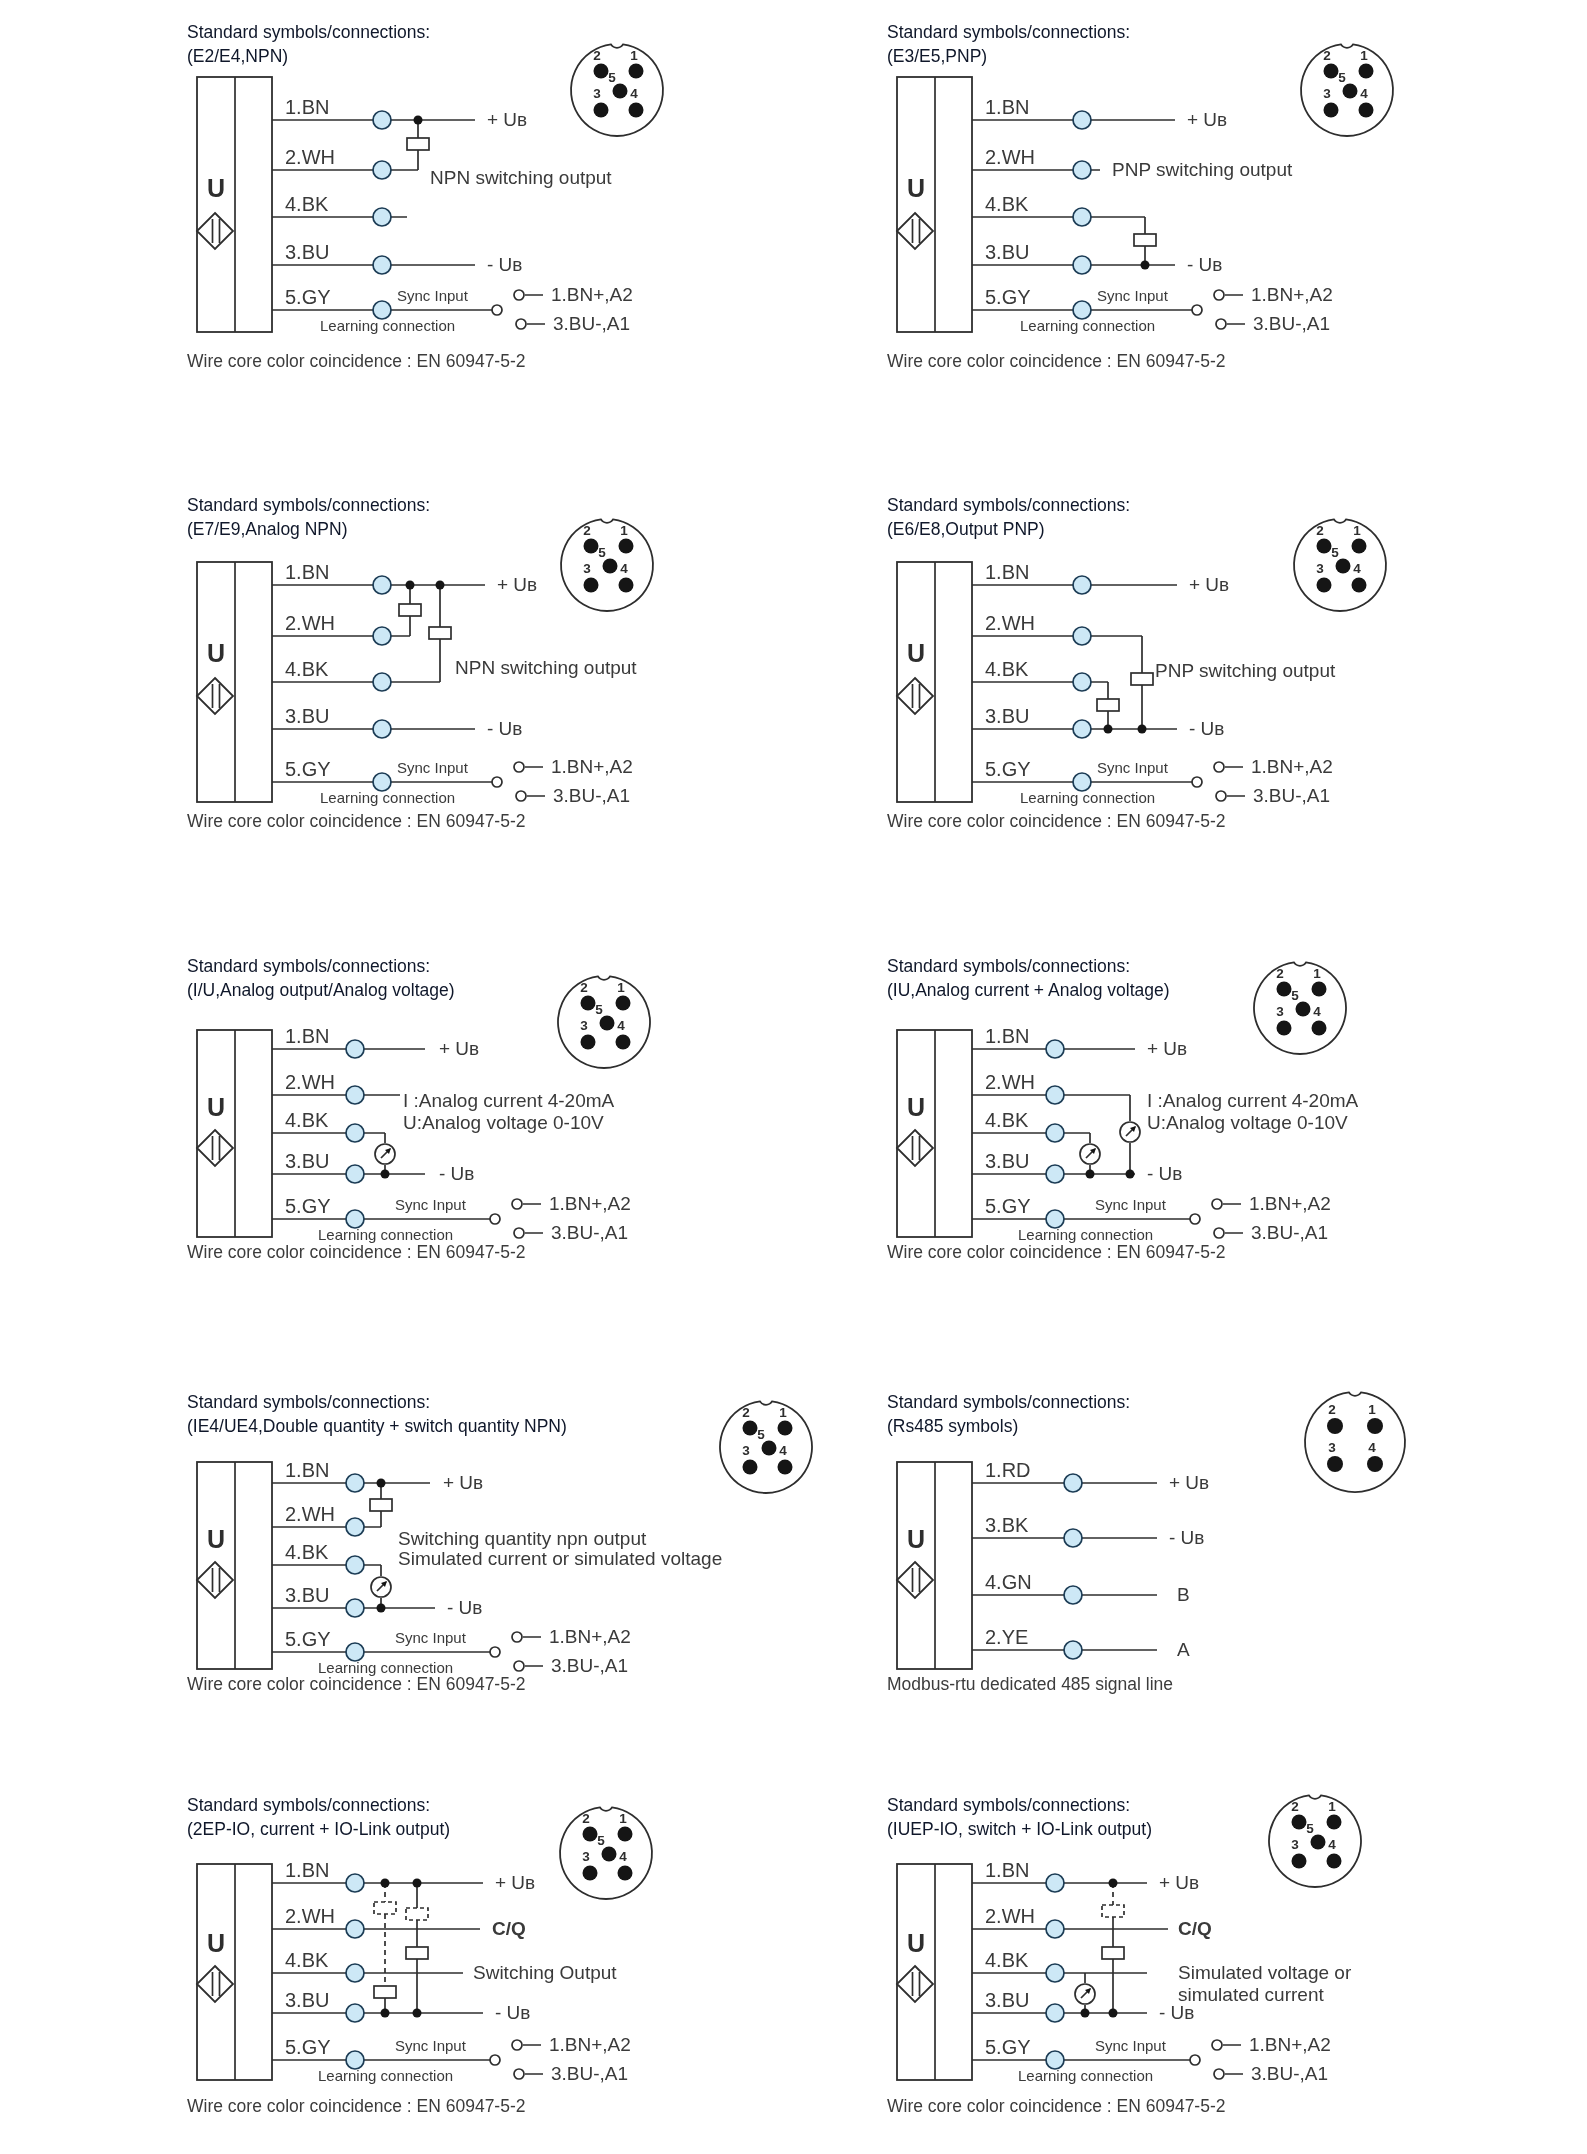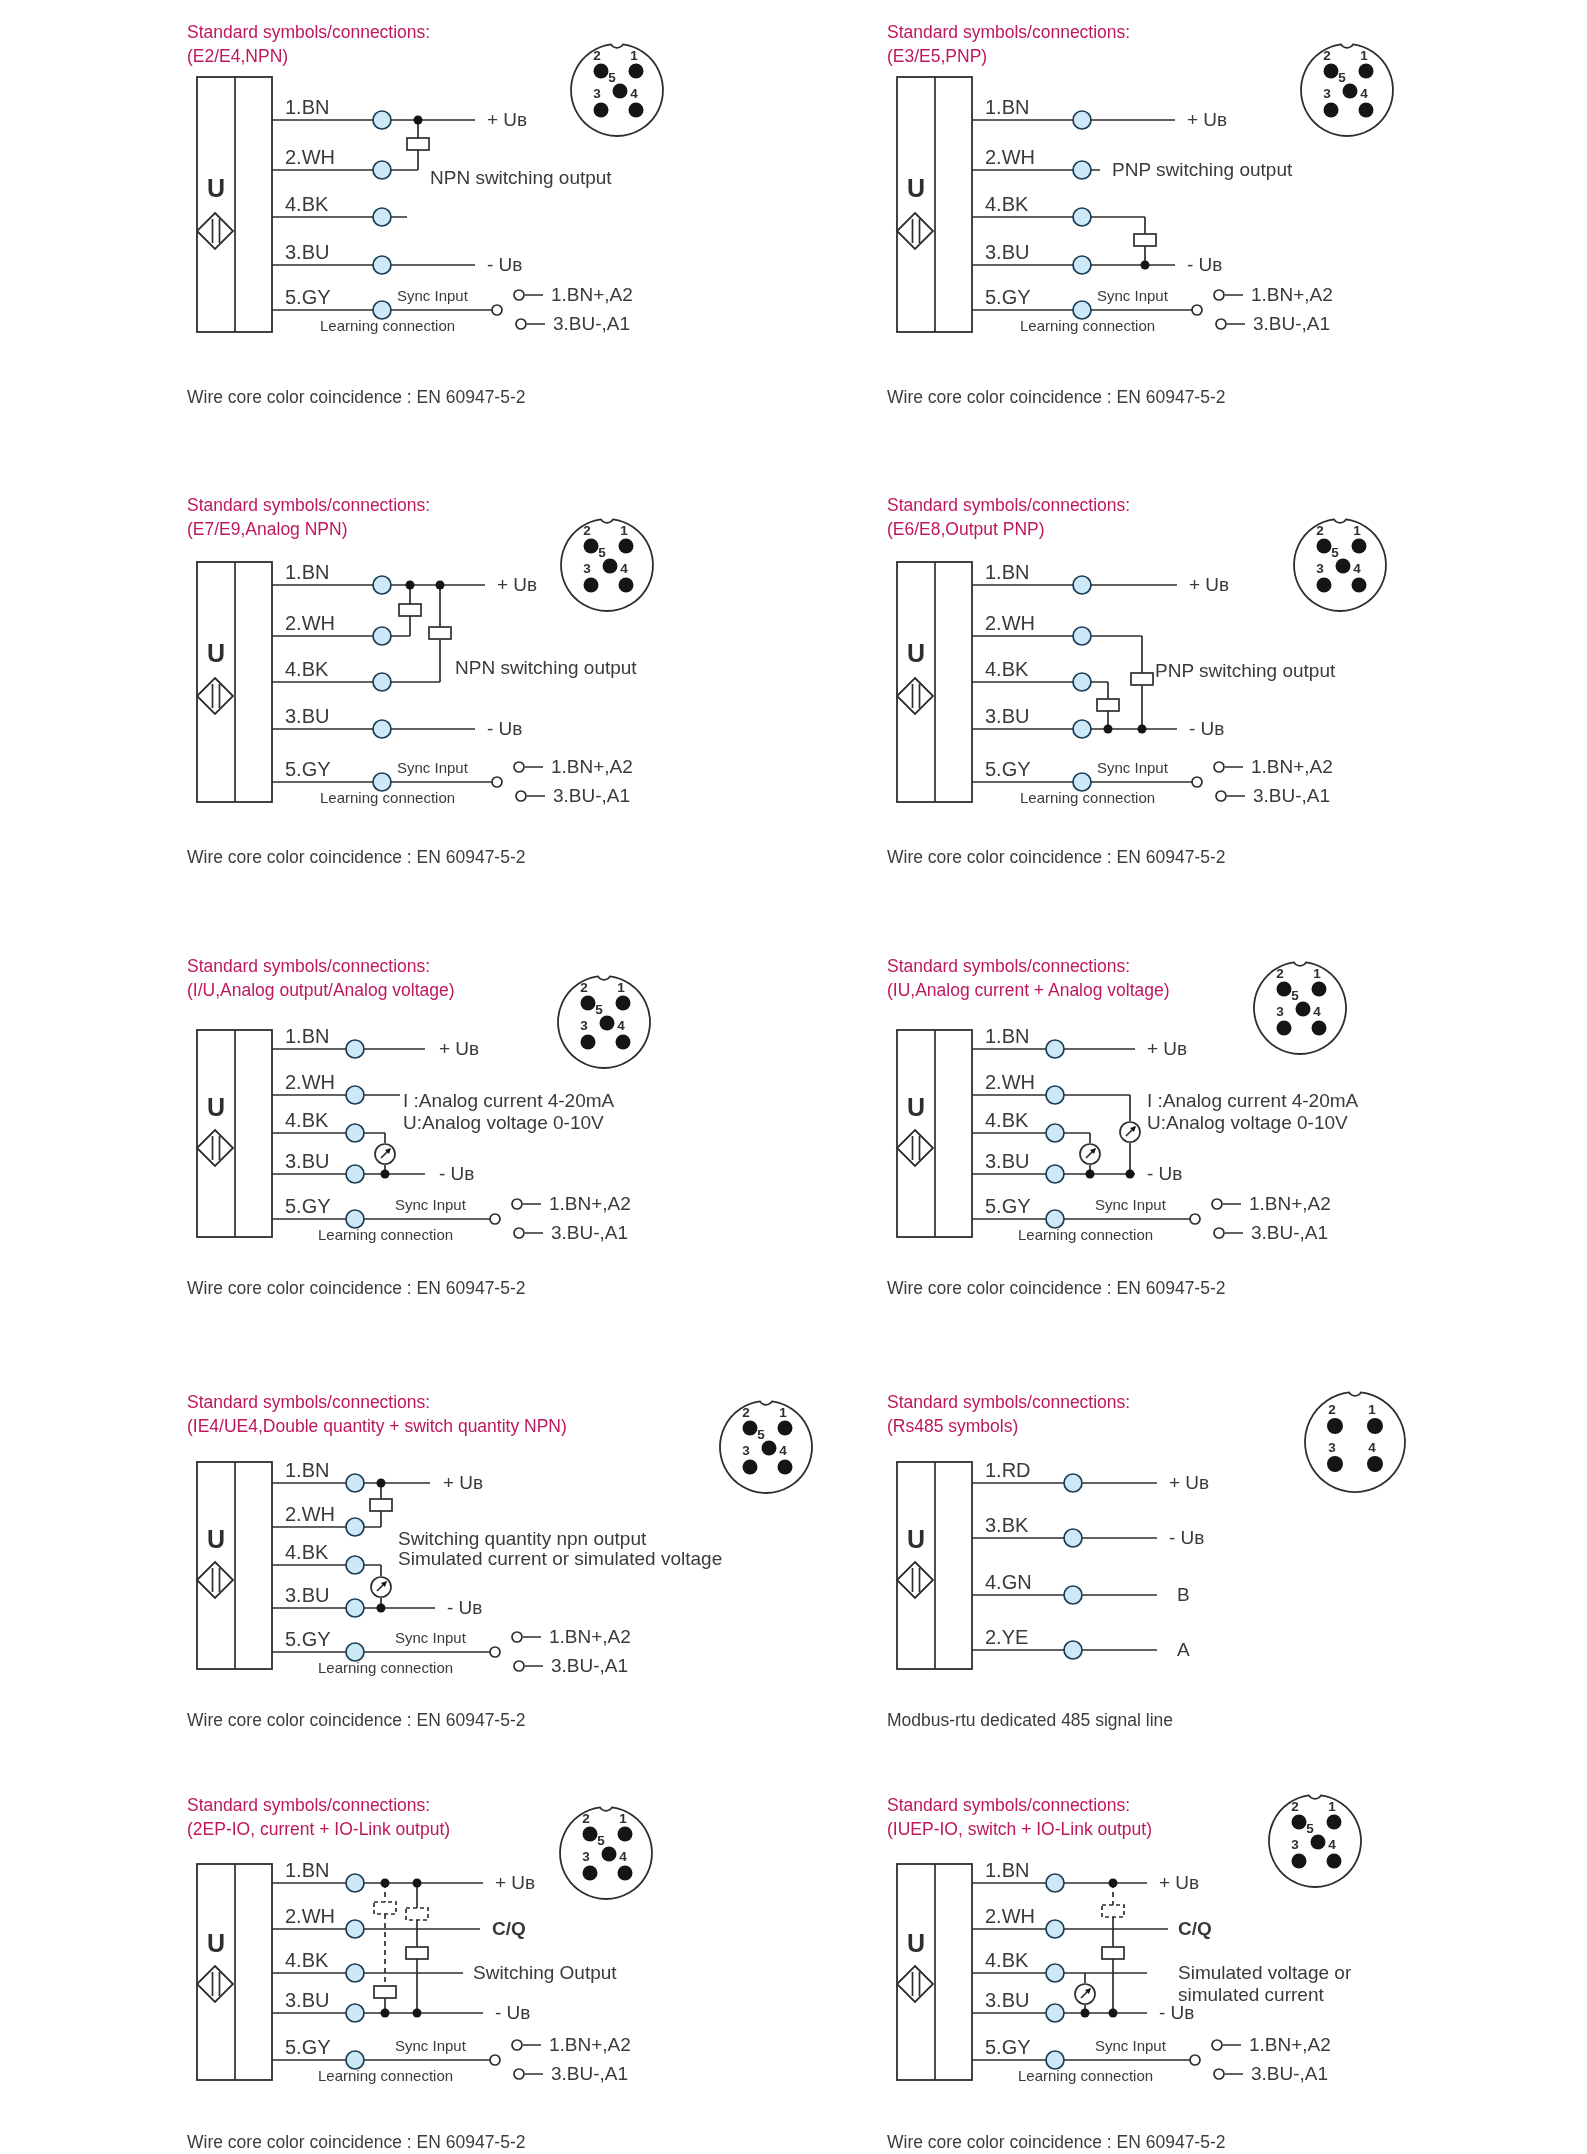--- a/index.html
+++ b/index.html
@@ -1,22 +1,22 @@
 <!DOCTYPE html>
 <html><head>
 <meta charset="utf-8">
 <style>
   html,body{margin:0;padding:0;background:#fff;}
   .page{position:relative;width:1587px;height:2154px;background:#ffffff;overflow:hidden;
         font-family:"Liberation Sans","DejaVu Sans",sans-serif;color:#3a3a3a;}
   .block{position:absolute;width:700px;}
-  .t1,.t2{position:absolute;left:2px;font-size:17.5px;line-height:24px;color:#be185d;white-space:nowrap;}
+  .t1,.t2{position:absolute;left:2px;font-size:17.5px;line-height:24px;color:#0f172a;white-space:nowrap;}
   .t1{top:0;}
   .t2{top:24px;text-align:center;}
-  .footer{position:absolute;left:2px;font-size:17.5px;color:#3c3c3c;white-space:nowrap;margin-top:36px;}
+  .footer{position:absolute;left:2px;font-size:17.5px;color:#3c3c3c;white-space:nowrap;}
   .diag{position:absolute;left:0;}
   .conn{position:absolute;}
   svg text{font-family:"Liberation Sans","DejaVu Sans",sans-serif;}
   .w{stroke:#2e2e2e;stroke-width:1.7;fill:none;}
   .wd{stroke:#2e2e2e;stroke-width:1.7;fill:none;stroke-dasharray:5 4;}
   .box{fill:none;stroke:#2e2e2e;stroke-width:1.8;}
   .cc{fill:#cde8f6;stroke:#1c3c55;stroke-width:1.7;}
   .dot{fill:#151515;stroke:none;}
   .oc{fill:#ffffff;stroke:#2e2e2e;stroke-width:1.7;}
   .ld{fill:#ffffff;stroke:#2e2e2e;stroke-width:1.7;}

